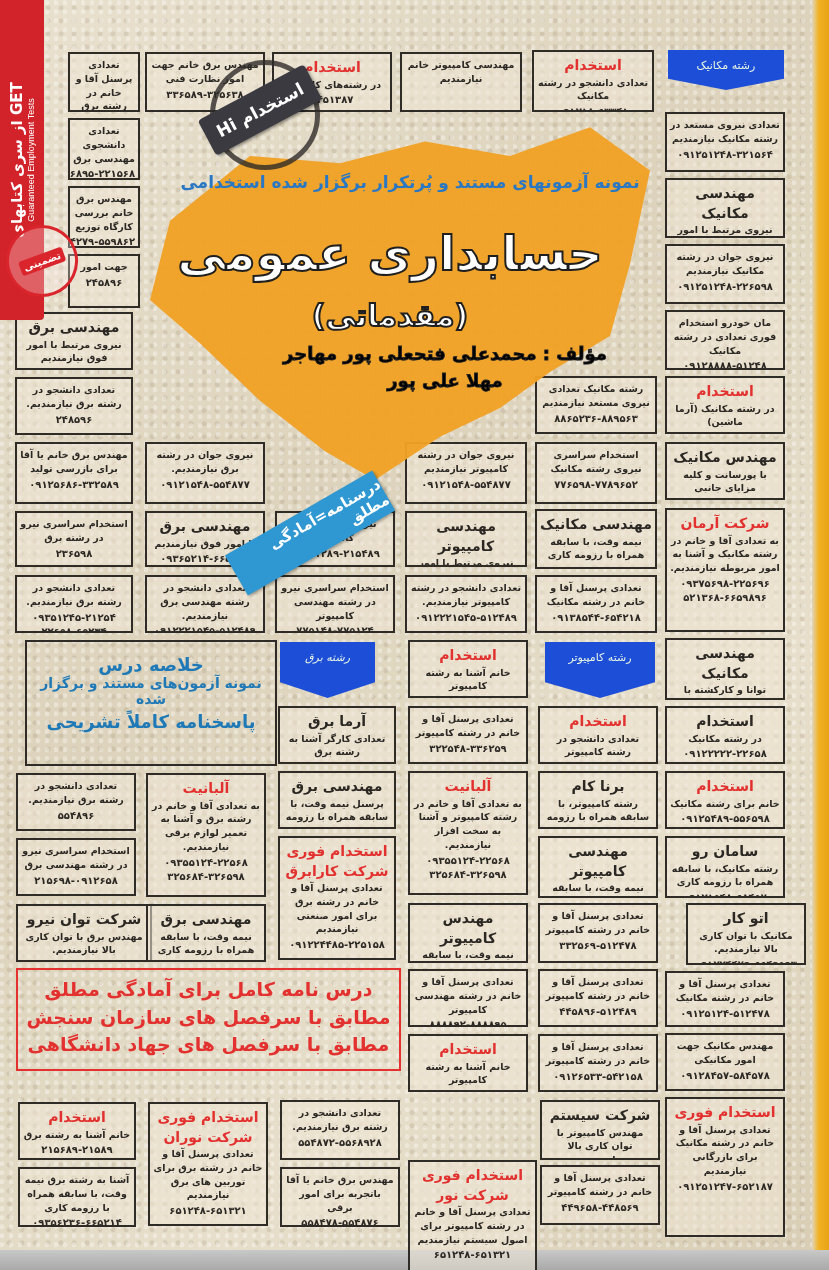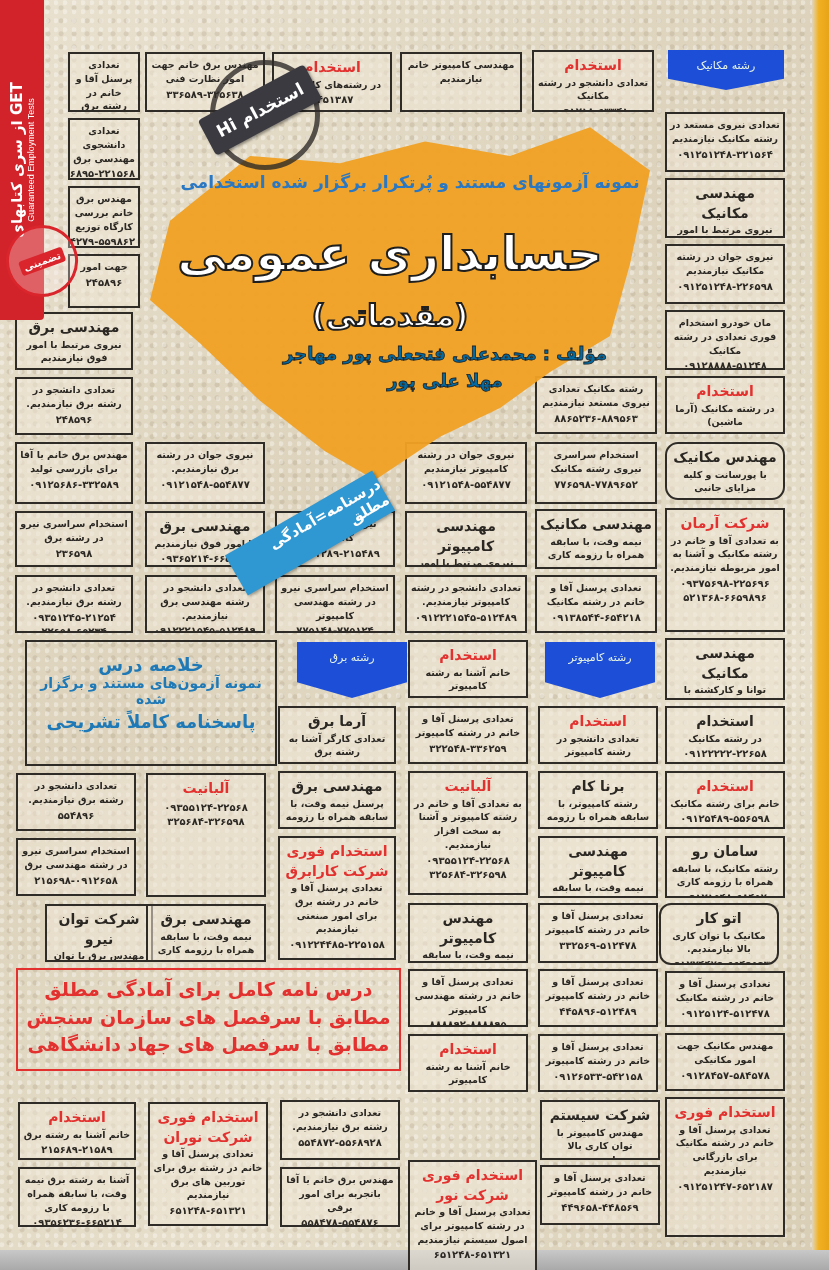--- a/index.html
+++ b/index.html
@@ -47,21 +47,21 @@
     position: absolute; left: 150px; top: 120px; width: 500px; height: 360px; background: #f0a124;
     clip-path: polygon(4% 28%, 20% 10%, 38% 12%, 55% 6%, 72% 10%, 88% 2%, 100% 14%, 96% 40%, 92% 60%, 80% 70%, 70% 80%, 58% 88%, 45% 100%, 35% 92%, 22% 78%, 10% 62%, 0 50%);
     opacity: 0.96;
   }
   .subtitle { position: absolute; left: 180px; top: 172px; width: 460px; text-align: center; direction: rtl; color: #2a78c3; font-size: 17px; font-weight: bold; }
   .main-title {
     position: absolute; left: 150px; top: 225px; width: 480px; text-align: center; direction: rtl;
     color: #fff; font-size: 48px; font-weight: bold; -webkit-text-stroke: 2px #1f1f1f; letter-spacing: 1px;
   }
   .main-title .sm { font-size: 30px; }
-  .authors { position: absolute; left: 280px; top: 340px; width: 330px; direction: rtl; text-align: center; color: #0369a1; font-weight: bold; -webkit-text-stroke: 0.8px #222; font-size: 18px; line-height: 1.5; }
+  .authors { position: absolute; left: 280px; top: 340px; width: 330px; direction: rtl; text-align: center; color: #000000; font-weight: bold; -webkit-text-stroke: 0.8px #222; font-size: 18px; line-height: 1.5; }
   .hi-label {
     position: absolute; left: 200px; top: 90px; width: 120px; height: 40px; background: #3b3a40; color: #fff;
     transform: rotate(-28deg); font-size: 17px; font-weight: bold; display: flex; align-items: center; justify-content: center; border-radius: 4px;
     box-shadow: 1px 2px 3px rgba(0,0,0,0.4);
   }
   .hi-ring { position: absolute; left: 210px; top: 60px; width: 110px; height: 110px; border: 5px solid #2e2b28; border-radius: 50%; opacity: 0.8; }
   .blue-tag {
     position: absolute; left: 225px; top: 510px; width: 170px; height: 46px; background: #2f97d1; color: #fff;
     transform: rotate(-30deg); font-size: 15px; font-weight: bold; display: flex; align-items: center; justify-content: center; direction: rtl;
     box-shadow: 1px 2px 3px rgba(0,0,0,0.3);
@@ -204,21 +204,21 @@
   </div>
 <div class="ad" style="left:665px;top:310px;width:120px;height:60px;">
     <span class="t">مان خودرو استخدام فوری تعدادی در رشته مکانیک</span>
     <span class="p">۰۹۱۲۸۸۸۸-۵۱۲۴۸</span>
   </div>
 <div class="ad" style="left:665px;top:376px;width:120px;height:58px;">
     <span class="h red">استخدام</span>
     <span class="t">در رشته مکانیک (آرما ماشین)</span>
     <span class="p">۰۹۱۲۷۷۸۹-۵۵۵۹۸۳</span>
   </div>
-<div class="ad" style="left:665px;top:442px;width:120px;height:58px;border-radius:13px;">
+<div class="ad" style="left:665px;top:442px;width:120px;height:58px;">
     <span class="h">مهندس مکانیک</span>
     <span class="t">با پورسانت و کلیه مزایای جانبی</span>
     <span class="p">۰۹۳۹۶۲۳۵-۵۵۸۹۹۹</span>
   </div>
 <div class="ad" style="left:665px;top:508px;width:120px;height:124px;">
     <span class="h red">شرکت آرمان</span>
     <span class="t">به تعدادی آقا و خانم در رشته مکانیک و آشنا به امور مربوطه نیازمندیم.</span>
     <span class="p">۰۹۳۷۵۶۹۸-۲۲۵۶۹۶ ۵۲۱۳۶۸-۶۶۵۹۸۹۶</span>
   </div>
 <div class="ad" style="left:665px;top:638px;width:120px;height:62px;">
@@ -233,21 +233,21 @@
 <div class="ad" style="left:665px;top:771px;width:120px;height:58px;">
     <span class="h red">استخدام</span>
     <span class="t">خانم برای رشته مکانیک</span>
     <span class="p">۰۹۱۲۵۴۸۹-۵۵۶۵۹۸</span>
   </div>
 <div class="ad" style="left:665px;top:836px;width:120px;height:62px;">
     <span class="h">سامان رو</span>
     <span class="t">رشته مکانیک، با سابقه همراه با رزومه کاری</span>
     <span class="p">۰۹۱۲۱۵۴۸-۶۸۴۵۷</span>
   </div>
-<div class="ad" style="left:659px;top:903px;width:120px;height:62px;border-radius:12px;">
+<div class="ad" style="left:686px;top:903px;width:120px;height:62px;">
     <span class="h">اتو کار</span>
     <span class="t">مکانیک با توان کاری بالا نیازمندیم.</span>
     <span class="p">۰۹۱۲۲۴۴۷۹-۶۶۴۹۵۹۳</span>
   </div>
 <div class="ad" style="left:665px;top:971px;width:120px;height:56px;">
     <span class="t">تعدادی پرسنل آقا و خانم در رشته مکانیک</span>
     <span class="p">۰۹۱۲۵۱۲۴-۵۱۲۴۷۸</span>
   </div>
 <div class="ad" style="left:665px;top:1033px;width:120px;height:58px;">
     <span class="t">مهندس مکانیک جهت امور مکانیکی</span>
@@ -258,21 +258,21 @@
     <span class="t">تعدادی پرسنل آقا و خانم در رشته مکانیک برای بازرگانی نیازمندیم</span>
     <span class="p">۰۹۱۲۵۱۲۴۷-۶۵۲۱۸۷</span>
   </div>
 
 <div class="summary-box">
   <span class="s1">خلاصه درس</span>
   <span class="s2">نمونه آزمون‌های مستند و برگزار شده</span>
   <span class="s3">پاسخنامه کاملاً تشریحی</span>
 </div>
 
-<div class="green-tag" style="left:297px;top:642px;width:110px;height:56px;"><span>رشته برق</span></div>
+<div class="green-tag" style="left:280px;top:642px;width:95px;height:56px;font-style:italic;"><span>رشته برق</span></div>
 <div class="green-tag" style="left:545px;top:642px;width:110px;height:56px;"><span>رشته کامپیوتر</span></div>
 
 <div class="ad" style="left:408px;top:640px;width:120px;height:58px;">
     <span class="h red">استخدام</span>
     <span class="t">خانم آشنا به رشته کامپیوتر</span>
     <span class="p">۰۹۱۲۶۵۲۳۸-۴۴۵۲۱۸۴</span>
   </div>
 <div class="ad" style="left:278px;top:706px;width:118px;height:58px;">
     <span class="h">آرما برق</span>
     <span class="t">تعدادی کارگر آشنا به رشته برق</span>
@@ -287,20 +287,21 @@
     <span class="t">تعدادی دانشجو در رشته کامپیوتر</span>
     <span class="p">۰۹۱۳۱۸۱۹۵-۶۶۵۲۱۵</span>
   </div>
 
 <div class="ad" style="left:16px;top:773px;width:120px;height:58px;">
     <span class="t">تعدادی دانشجو در رشته برق نیازمندیم.</span>
     <span class="p">۵۵۴۸۹۶</span>
   </div>
 <div class="ad" style="left:146px;top:773px;width:120px;height:124px;">
     <span class="h red">آلبانیت</span>
+    <span class="t">به تعدادی آقا و خانم در رشته برق و آشنا به تعمیر لوازم برقی نیازمندیم.</span>
     <span class="p">۰۹۳۵۵۱۲۴-۲۲۵۶۸ ۳۲۵۶۸۴-۳۲۶۵۹۸</span>
   </div>
 <div class="ad" style="left:278px;top:771px;width:118px;height:58px;">
     <span class="h">مهندسی برق</span>
     <span class="t">پرسنل نیمه وقت، با سابقه همراه با رزومه کاری</span>
   </div>
 <div class="ad" style="left:408px;top:771px;width:120px;height:124px;">
     <span class="h red">آلبانیت</span>
     <span class="t">به تعدادی آقا و خانم در رشته کامپیوتر و آشنا به سخت افزار نیازمندیم.</span>
     <span class="p">۰۹۳۵۵۱۲۴-۲۲۵۶۸ ۳۲۵۶۸۴-۳۲۶۵۹۸</span>
@@ -317,21 +318,21 @@
 <div class="ad" style="left:278px;top:836px;width:118px;height:124px;">
     <span class="h red">استخدام فوری شرکت کارابرق</span>
     <span class="t">تعدادی پرسنل آقا و خانم در رشته برق برای امور صنعتی نیازمندیم</span>
     <span class="p">۰۹۱۲۲۴۴۸۵-۲۲۵۱۵۸</span>
   </div>
 <div class="ad" style="left:538px;top:836px;width:120px;height:62px;">
     <span class="h">مهندسی کامپیوتر</span>
     <span class="t">نیمه وقت، با سابقه همراه با رزومه کاری</span>
   </div>
 
-<div class="ad" style="left:16px;top:904px;width:108px;height:58px;margin-left:29px;">
+<div class="ad" style="left:16px;top:904px;width:136px;height:58px;">
     <span class="h">شرکت توان نیرو</span>
     <span class="t">مهندس برق با توان کاری بالا نیازمندیم.</span>
   </div>
 <div class="ad" style="left:146px;top:904px;width:120px;height:58px;">
     <span class="h">مهندسی برق</span>
     <span class="t">نیمه وقت، با سابقه همراه با رزومه کاری</span>
     <span class="p">۲۲۱۴۵۶-۲۲۵۸۹۶</span>
   </div>
 <div class="ad" style="left:408px;top:903px;width:120px;height:60px;">
     <span class="h">مهندس کامپیوتر</span>

